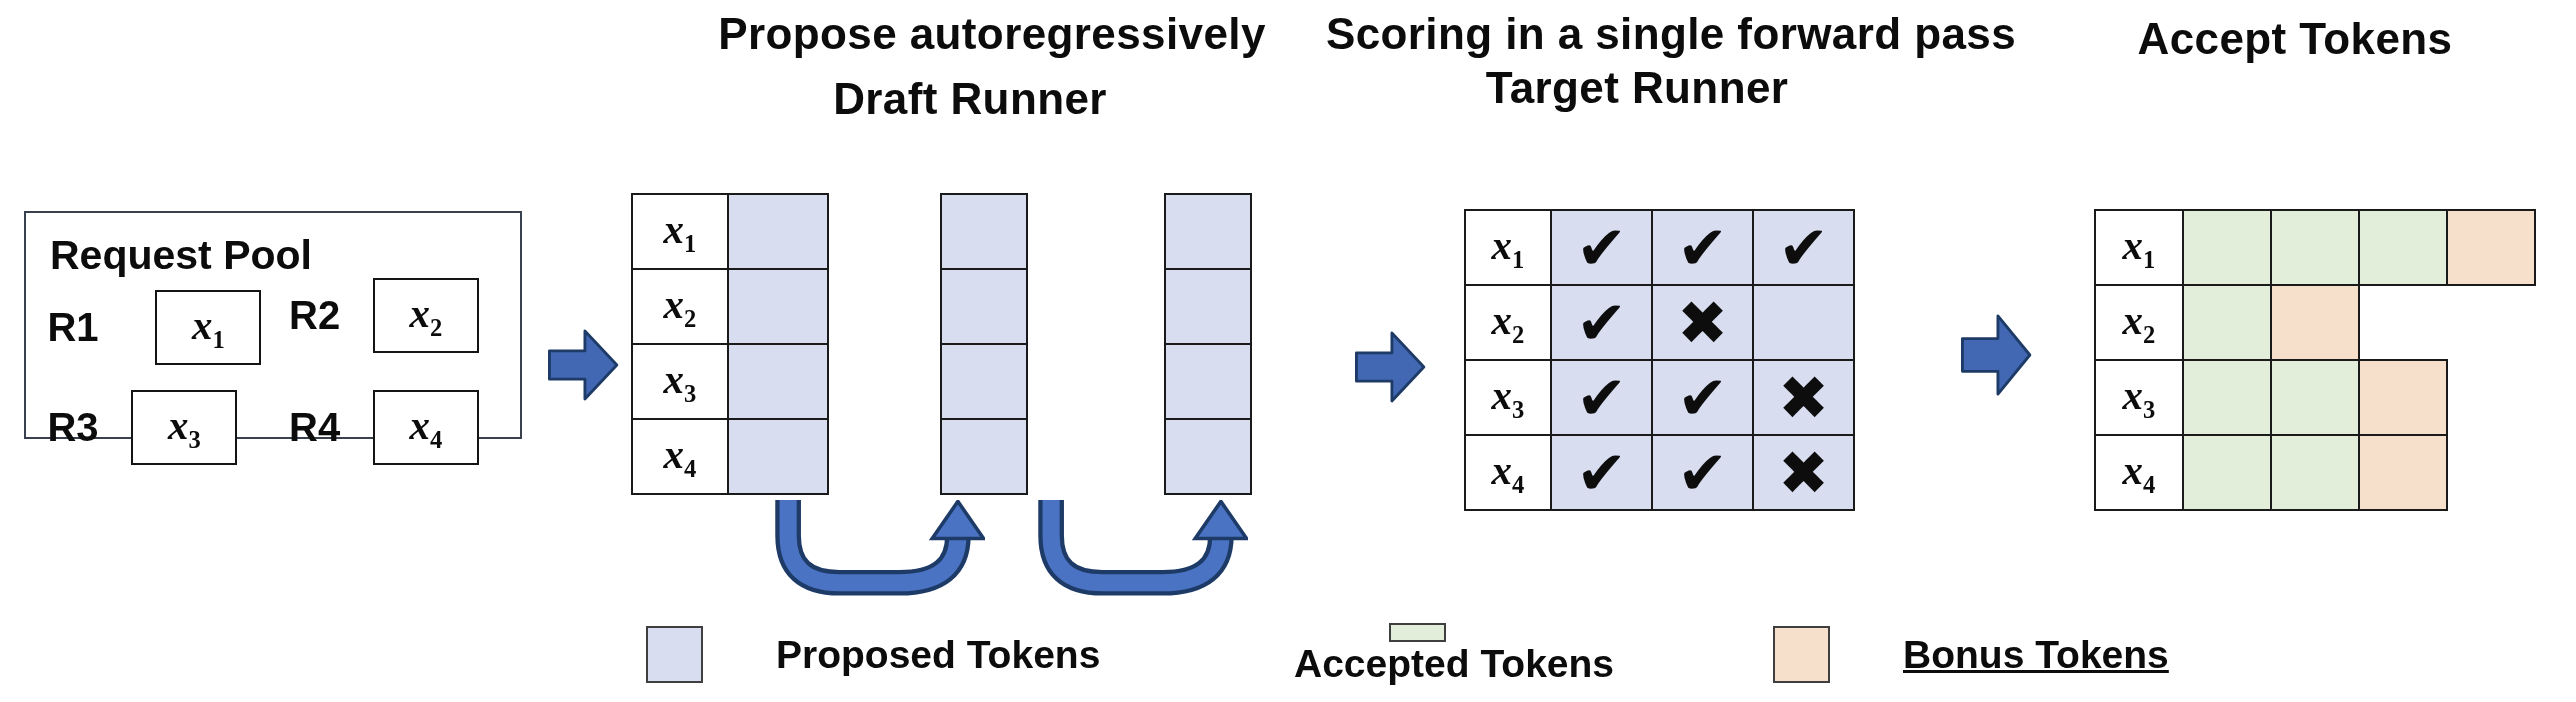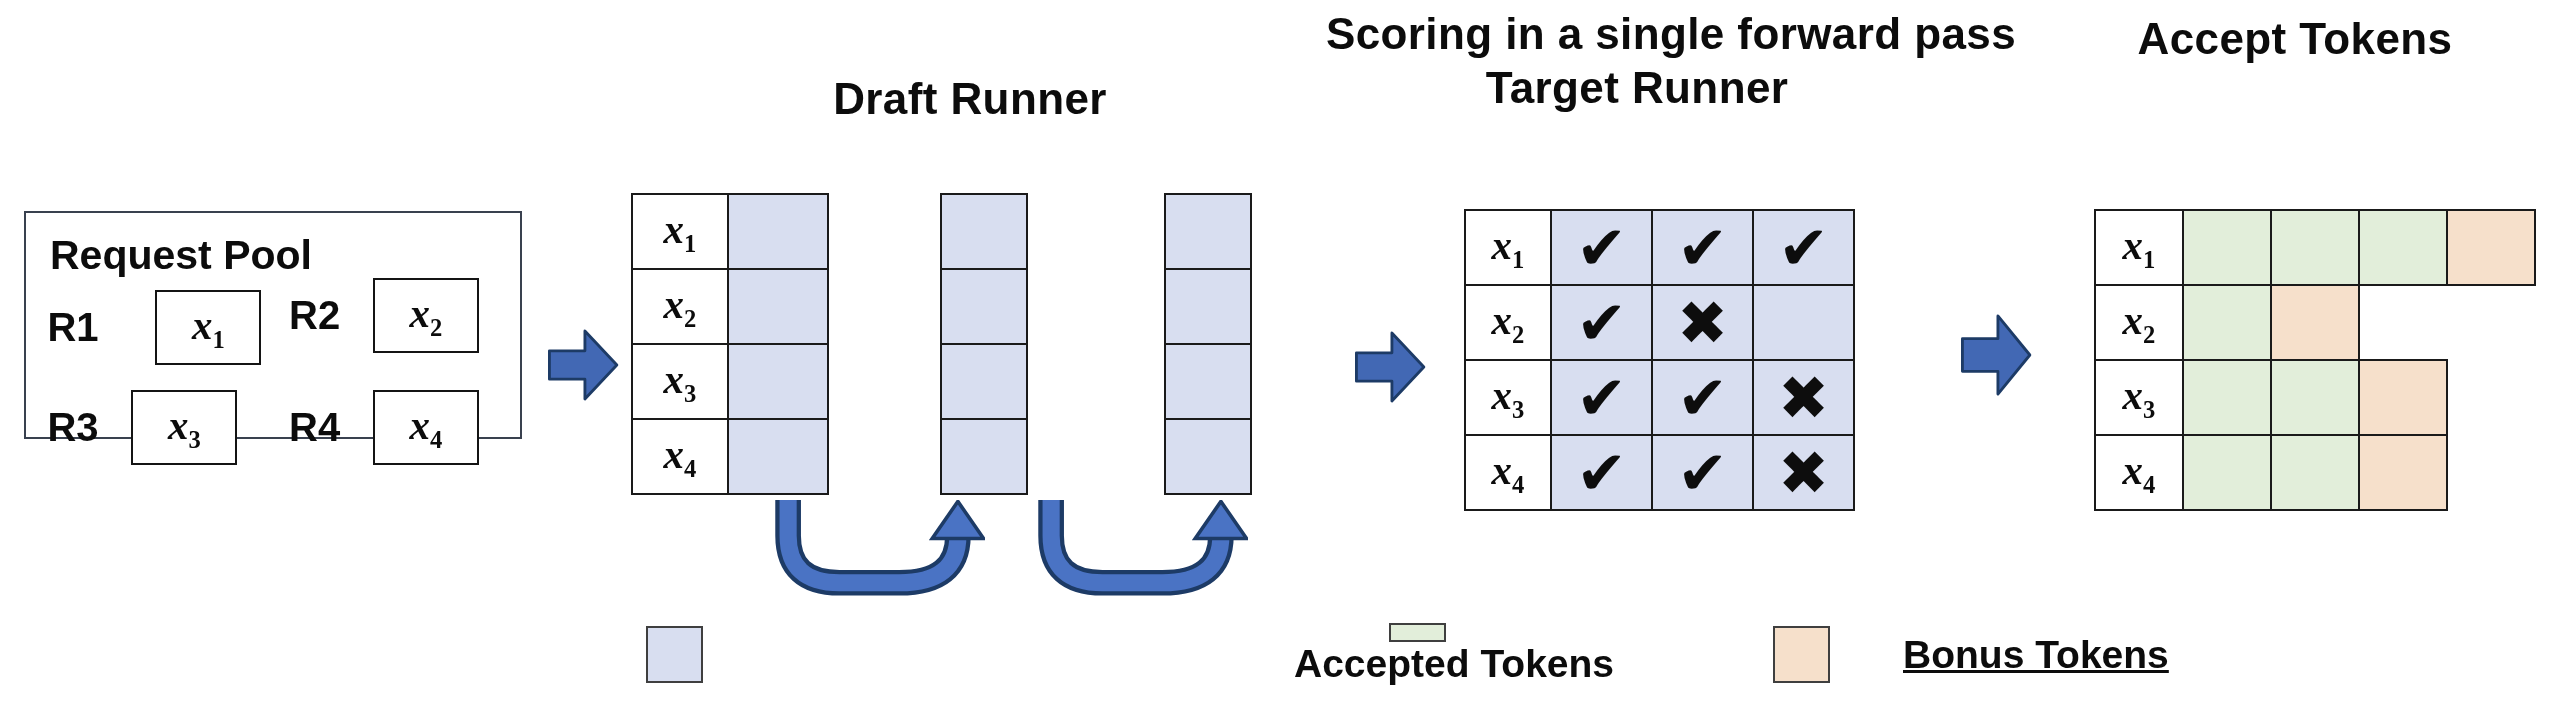--- a/index.html
+++ b/index.html
@@ -86,20 +86,21 @@
   <svg class="abs" style="left:548px;top:328px;" width="71" height="74" viewBox="0 0 100 104">
     <polygon points="2,32 52,32 52,4 97,52 52,100 52,72 2,72" fill="#4268b4" stroke="#1d3b66" stroke-width="4" stroke-linejoin="round"></polygon>
   </svg>
   <svg class="abs" style="left:1355px;top:330px;" width="71" height="74" viewBox="0 0 100 104">
     <polygon points="2,32 52,32 52,4 97,52 52,100 52,72 2,72" fill="#4268b4" stroke="#1d3b66" stroke-width="4" stroke-linejoin="round"></polygon>
   </svg>
   <svg class="abs" style="left:1961px;top:313px;" width="71" height="84" viewBox="0 0 100 118">
     <polygon points="2,36 52,36 52,4 97,59 52,114 52,82 2,82" fill="#4268b4" stroke="#1d3b66" stroke-width="4" stroke-linejoin="round"></polygon>
   </svg>
 
+  <div class="heading" style="left:635px;top:8.6px;">Propose autoregressively</div>
   <div class="heading" style="left:613px;top:74px;">Draft Runner</div>
 
   <div class="tbl" id="draft-table" style="left:631px;top:193px;">
       <div class="tr">
         <div class="td labelcol"><span class="tok"><i>x</i><sub>1</sub></span></div>
         <div class="td proposed"></div>
       </div>
       <div class="tr">
         <div class="td labelcol"><span class="tok"><i>x</i><sub>2</sub></span></div>
         <div class="td proposed"></div>
@@ -207,20 +208,21 @@
       <div class="tr">
         <div class="td labelcol"><span class="tok"><i>x</i><sub>4</sub></span></div>
         <div class="td accepted"></div>
         <div class="td accepted"></div>
         <div class="td bonus"></div>
       </div>
     </div>
 
   <div class="legend-item" style="left:646px;">
     <span class="swatch" style="background: rgb(216, 222, 240);"></span>
+    <span class="legend-label">Proposed Tokens</span>
   </div>
   <div class="legend-item" style="left:1221px;flex-direction:column;">
     <span class="swatch" style="background: rgb(226, 238, 218);"></span>
     <span class="legend-label">Accepted Tokens</span>
   </div>
   <div class="legend-item" style="left:1773px;text-decoration:underline;">
     <span class="swatch" style="background: rgb(246, 224, 203);"></span>
     <span class="legend-label">Bonus Tokens</span>
   </div>
 

